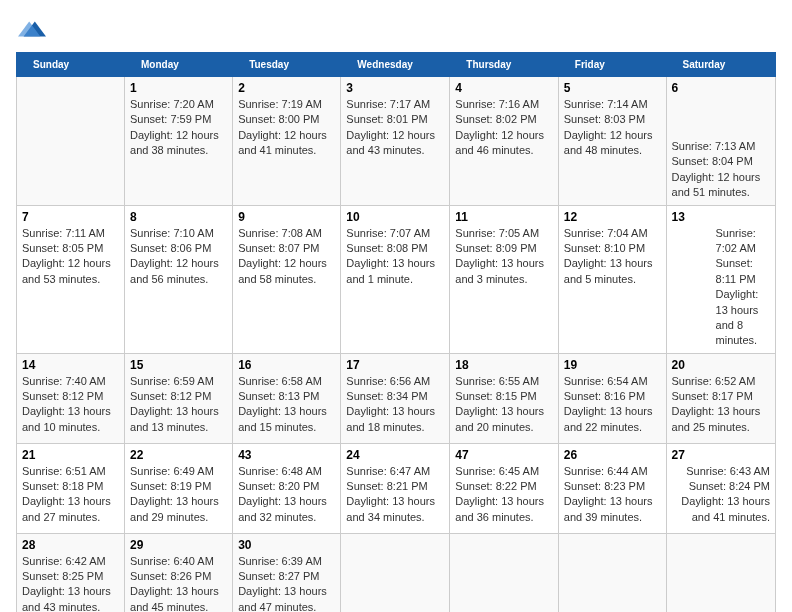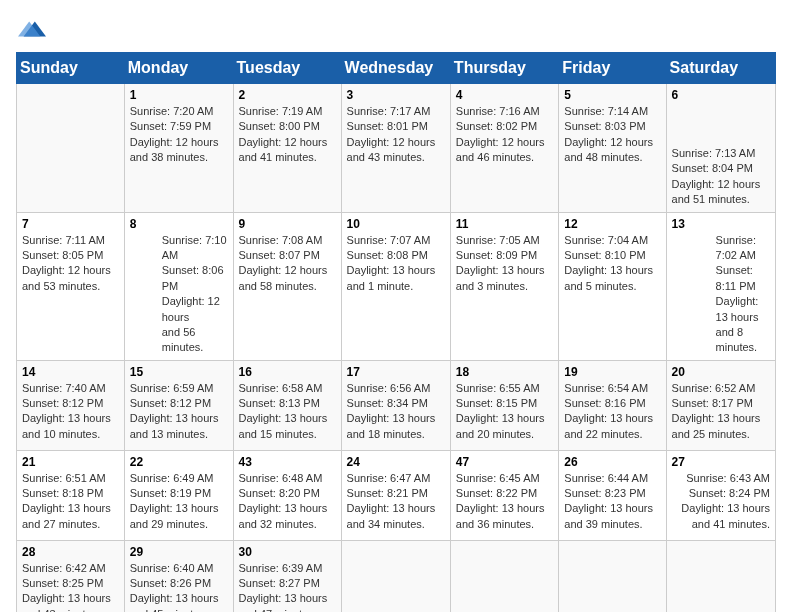--- a/index.html
+++ b/index.html
@@ -45,23 +45,23 @@
       color: #555;
     }
     table {
       width: 100%;
       border-collapse: collapse;
       font-size: 11px;
     }
     thead tr th {
       background-color: #1a5fa8;
       color: #fff;
-      padding: 6px 3px;
+      padding: 6px 16px;
       text-align: left;
-      font-size: 16px;
+      font-size: 10px;
       font-weight: bold;
       border: 1px solid #1a5fa8;
     }
     tbody tr td {
       border: 1px solid #ccc;
       vertical-align: top;
       padding: 4px 5px;
       min-height: 70px;
       height: 90px;
       width: 110px;
@@ -171,21 +171,21 @@
       <tr>
         <td>
           <div class="day-number">7</div>
           <div class="day-info" style="white-space: pre-line;">Sunrise: 7:11 AM
 Sunset: 8:05 PM
 Daylight: 12 hours
 and 53 minutes.</div>
         </td>
         <td>
           <div class="day-number">8</div>
-          <div class="day-info" style="white-space: pre-line; margin-left: 32px;">Sunrise: 7:10 AM
+          <div class="day-info" style="white-space: pre-line;">Sunrise: 7:10 AM
 Sunset: 8:06 PM
 Daylight: 12 hours
 and 56 minutes.</div>
         </td>
         <td>
           <div class="day-number">9</div>
           <div class="day-info" style="white-space: pre-line;">Sunrise: 7:08 AM
 Sunset: 8:07 PM
 Daylight: 12 hours
 and 58 minutes.</div>

